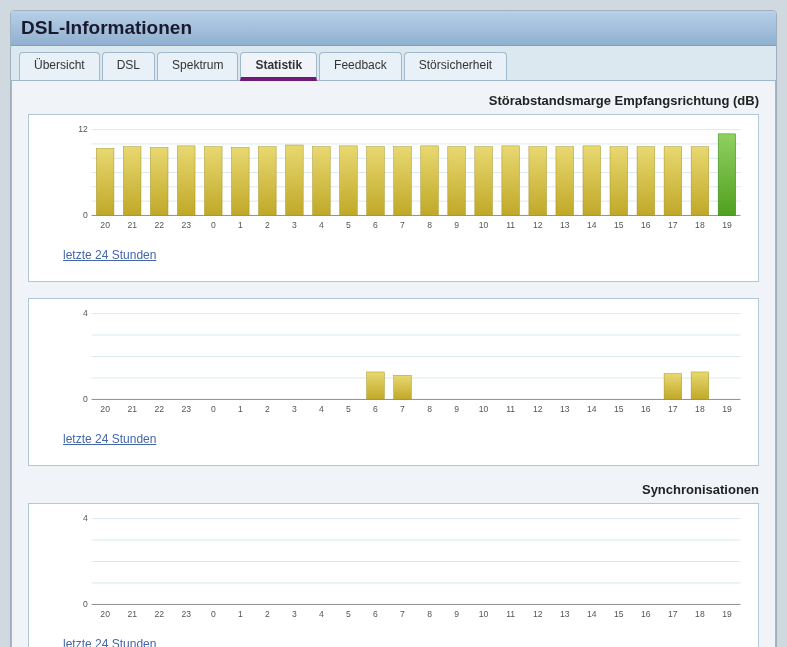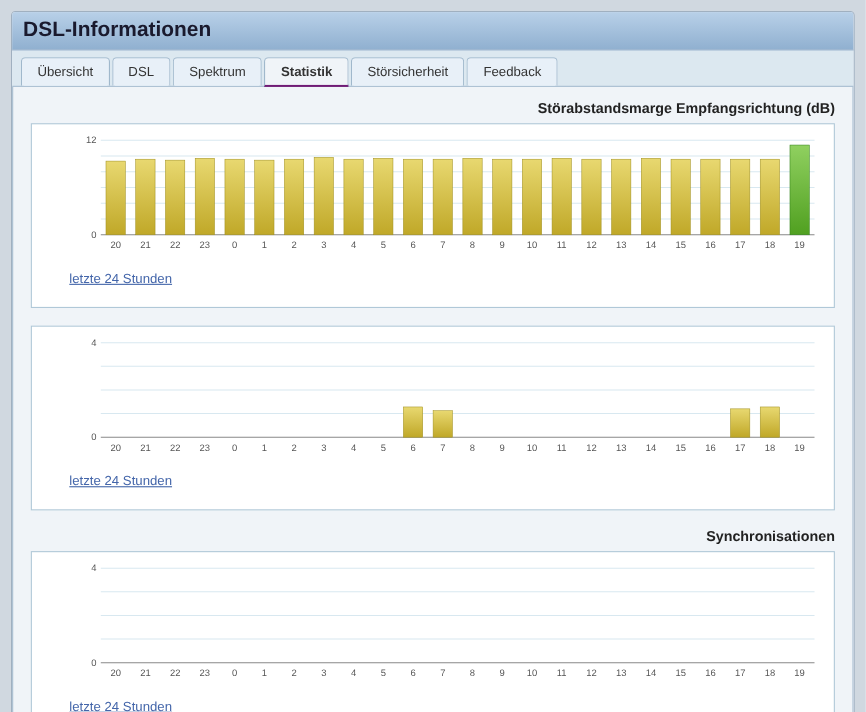--- a/index.html
+++ b/index.html
@@ -41,21 +41,21 @@
       border: 1px solid #a0b8cc;
       border-bottom: none;
       border-radius: 4px 4px 0 0;
       cursor: pointer;
       font-size: 12px;
       color: #333;
     }
     .tab.active {
       background: #f0f4f8;
       font-weight: bold;
-      border-bottom: 2px solid #701a75;
+      border-bottom: 4px solid #701a75;
       margin-bottom: -1px;
       z-index: 1;
     }
     .content {
       background: #f0f4f8;
       padding: 12px 16px;
       border: 1px solid #a0b8cc;
       border-top: none;
     }
     .chart-section {
@@ -87,22 +87,22 @@
 
 <div class="window">
   <div class="title-bar">
     <span>DSL-Informationen</span>
   </div>
   <div class="tabs" id="tab-bar">
       <div class="tab">Übersicht</div>
       <div class="tab">DSL</div>
       <div class="tab">Spektrum</div>
       <div class="tab active">Statistik</div>
+      <div class="tab">Feedback</div>
       <div class="tab">Störsicherheit</div>
-      <div class="tab">Feedback</div>
     </div>
   <div class="content" id="chart-area">
       <div class="chart-section">
         <div class="chart-title">Störabstandsmarge Empfangsrichtung (dB)</div>
         <div class="chart-container"><svg viewBox="0 0 720 120" style="width: 100%; height: 120px;">
             <defs>
               <linearGradient id="grad-storabstand-0" x1="0" y1="0" x2="0" y2="1">
                 <stop offset="0%" stop-color="#e8d870"></stop>
                 <stop offset="100%" stop-color="#c0a828"></stop>
               </linearGradient>

